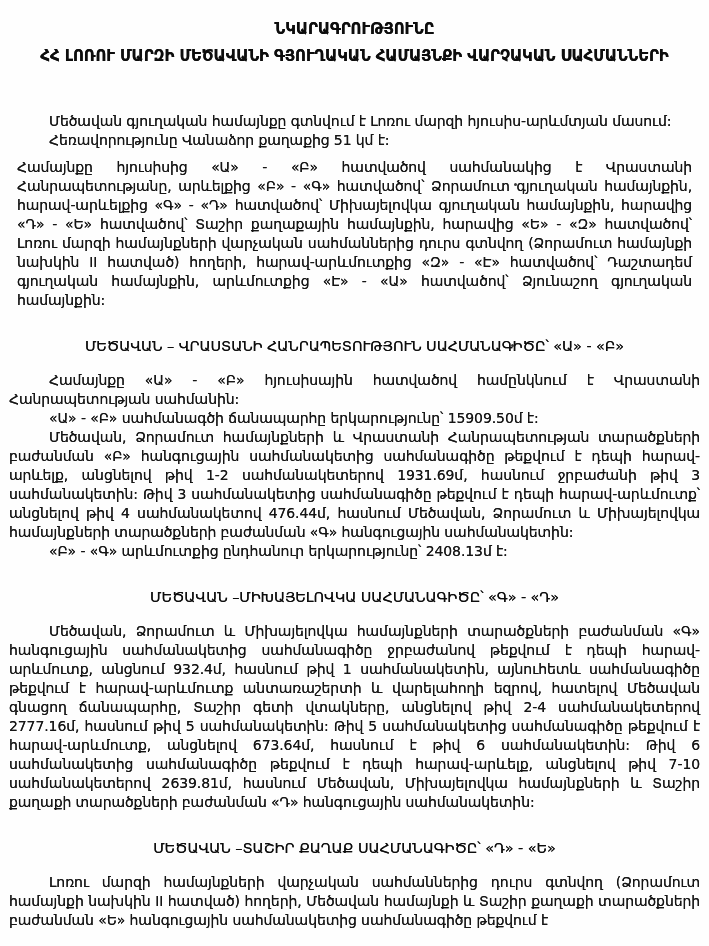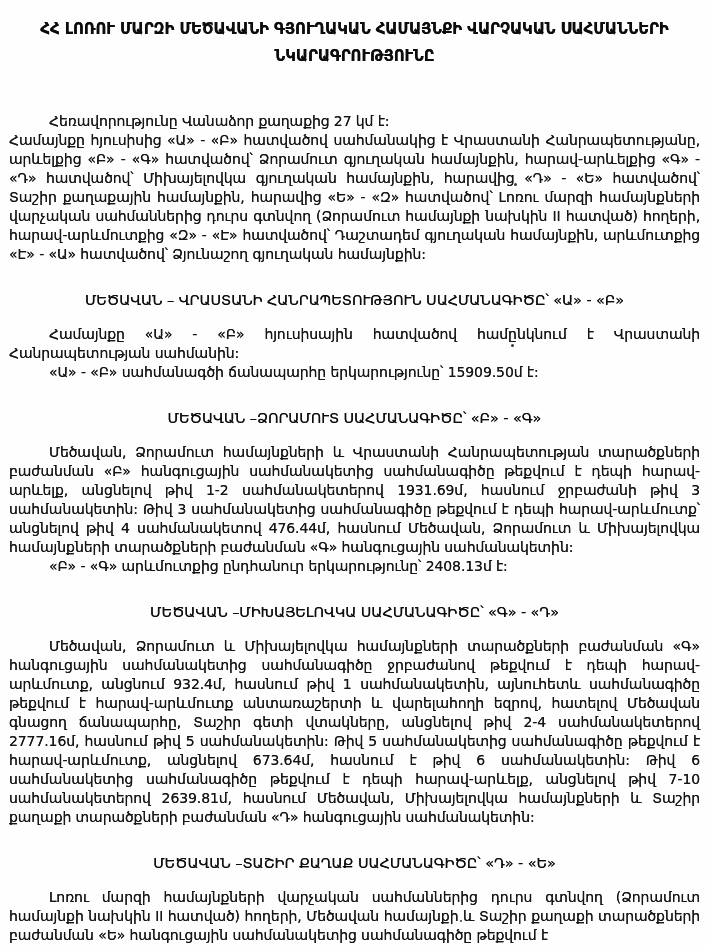--- a/index.html
+++ b/index.html
@@ -32,21 +32,21 @@
     color: #0d0d0d;
   }
   .para {
     text-align: justify;
     text-indent: 40px;
     margin: 0;
   }
   .para-noindent {
     text-align: justify;
     text-indent: 0;
-    margin: 0;
+    margin: 8px;
   }
   .single-line {
     text-align: left;
     text-indent: 40px;
     margin: 0;
   }
   .section-heading {
     text-align: center;
     font-weight: normal;
     font-size: 14.5px;
@@ -62,37 +62,37 @@
   .dot-a { left: 514px; top: 183px; width: 3px; height: 3px; }
   .dot-b { left: 511px; top: 344px; width: 3px; height: 3px; }
   .dot-c { left: 460px; top: 920px; width: 2px; height: 2px; }
 </style>
 </head>
 <body>
 
 <div class="page">
 
   <div class="doc-title">
+    <div>ՆԿԱՐԱԳՐՈՒԹՅՈՒՆԸ</div>
     <div>ՀՀ ԼՈՌՈՒ ՄԱՐԶԻ ՄԵԾԱՎԱՆԻ ԳՅՈՒՂԱԿԱՆ ՀԱՄԱՅՆՔԻ ՎԱՐՉԱԿԱՆ ՍԱՀՄԱՆՆԵՐԻ</div>
-    <div>ՆԿԱՐԱԳՐՈՒԹՅՈՒՆԸ</div>
   </div>
 
   <div class="intro-block">
-    <p class="single-line">Հեռավորությունը Վանաձոր քաղաքից 27 կմ է:</p>
+    <p class="single-line">Մեծավան գյուղական համայնքը գտնվում է Լոռու մարզի հյուսիս-արևմտյան մասում:</p>
+    <p class="single-line">Հեռավորությունը Վանաձոր քաղաքից 51 կմ է:</p>
     <p class="para-noindent">Համայնքը հյուսիսից «Ա» - «Բ» հատվածով սահմանակից է Վրաստանի Հանրապետությանը, արևելքից «Բ» - «Գ» հատվածով՝ Ձորամուտ գյուղական համայնքին, հարավ-արևելքից «Գ» - «Դ» հատվածով՝ Միխայելովկա գյուղական համայնքին, հարավից «Դ» - «Ե» հատվածով՝ Տաշիր քաղաքային համայնքին, հարավից «Ե» - «Զ» հատվածով՝ Լոռու մարզի համայնքների վարչական սահմաններից դուրս գտնվող (Ձորամուտ համայնքի նախկին II հատված) հողերի, հարավ-արևմուտքից «Զ» - «Է» հատվածով՝ Դաշտադեմ գյուղական համայնքին, արևմուտքից «Է» - «Ա» հատվածով՝ Ձյունաշող գյուղական համայնքին:</p>
   </div>
 
   <div>
     <div class="section-heading">ՄԵԾԱՎԱՆ – ՎՐԱՍՏԱՆԻ ՀԱՆՐԱՊԵՏՈՒԹՅՈՒՆ ՍԱՀՄԱՆԱԳԻԾԸ՝ «Ա» - «Բ»</div>
     <p class="para">Համայնքը «Ա» - «Բ» հյուսիսային հատվածով համընկնում է Վրաստանի Հանրապետության սահմանին:</p>
     <p class="single-line">«Ա» - «Բ» սահմանագծի ճանապարհը երկարությունը՝ 15909.50մ է:</p>
   </div>
 
   <div>
-    <div class="section-heading">ՄԵԾԱՎԱՆ –ՁՈՐԱՄՈՒՏ ՍԱՀՄԱՆԱԳԻԾԸ՝ «Բ» - «Գ»</div>
     <p class="para">Մեծավան, Ձորամուտ համայնքների և Վրաստանի Հանրապետության տարածքների բաժանման «Բ» հանգուցային սահմանակետից սահմանագիծը թեքվում է դեպի հարավ-արևելք, անցնելով թիվ 1-2 սահմանակետերով 1931.69մ, հասնում ջրբաժանի թիվ 3 սահմանակետին: Թիվ 3 սահմանակետից սահմանագիծը թեքվում է դեպի հարավ-արևմուտք՝ անցնելով թիվ 4 սահմանակետով 476.44մ, հասնում Մեծավան, Ձորամուտ և Միխայելովկա համայնքների տարածքների բաժանման «Գ» հանգուցային սահմանակետին:</p>
     <p class="single-line">«Բ» - «Գ» արևմուտքից ընդհանուր երկարությունը՝ 2408.13մ է:</p>
   </div>
 
   <div>
     <div class="section-heading">ՄԵԾԱՎԱՆ –ՄԻԽԱՅԵԼՈՎԿԱ ՍԱՀՄԱՆԱԳԻԾԸ՝ «Գ» - «Դ»</div>
     <p class="para">Մեծավան, Ձորամուտ և Միխայելովկա համայնքների տարածքների բաժանման «Գ» հանգուցային սահմանակետից սահմանագիծը ջրբաժանով թեքվում է դեպի հարավ-արևմուտք, անցնում 932.4մ, հասնում թիվ 1 սահմանակետին, այնուհետև սահմանագիծը թեքվում է հարավ-արևմուտք անտառաշերտի և վարելահողի եզրով, հատելով Մեծավան գնացող ճանապարհը, Տաշիր գետի վտակները, անցնելով թիվ 2-4 սահմանակետերով 2777.16մ, հասնում թիվ 5 սահմանակետին: Թիվ 5 սահմանակետից սահմանագիծը թեքվում է հարավ-արևմուտք, անցնելով 673.64մ, հասնում է թիվ 6 սահմանակետին: Թիվ 6 սահմանակետից սահմանագիծը թեքվում է դեպի հարավ-արևելք, անցնելով թիվ 7-10 սահմանակետերով 2639.81մ, հասնում Մեծավան, Միխայելովկա համայնքների և Տաշիր քաղաքի տարածքների բաժանման «Դ» հանգուցային սահմանակետին:</p>
   </div>
 
   <div>

